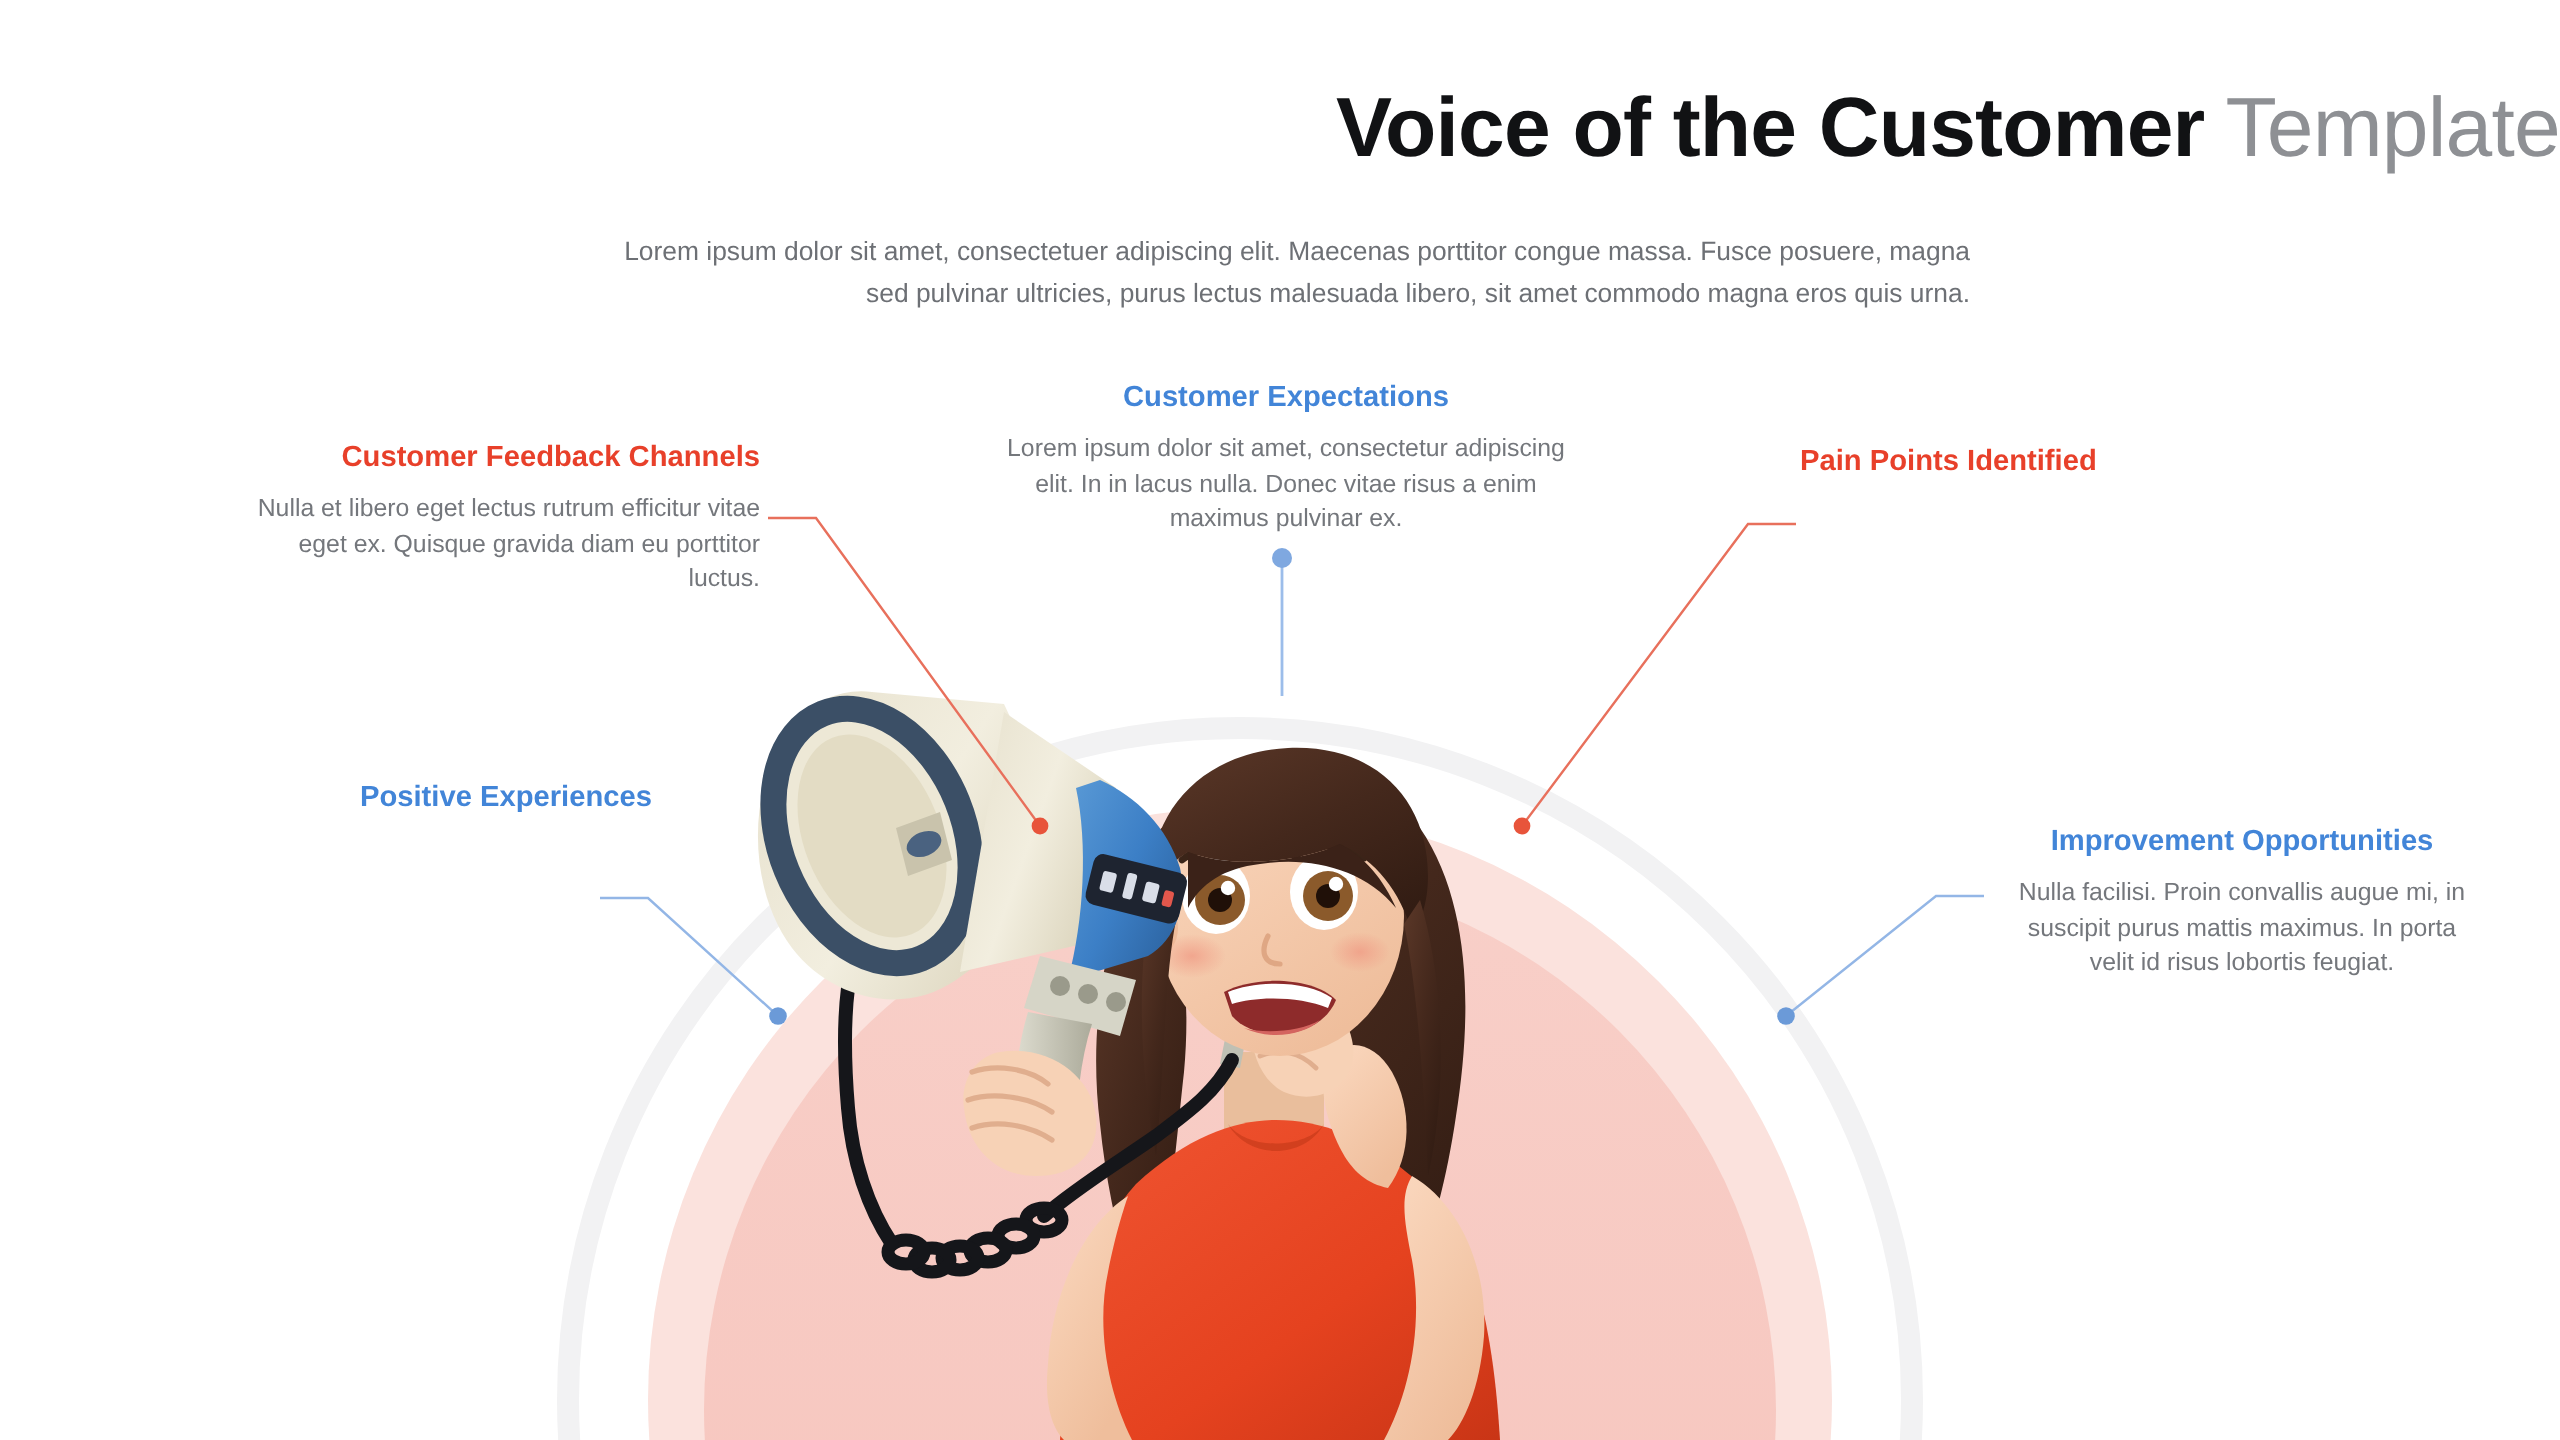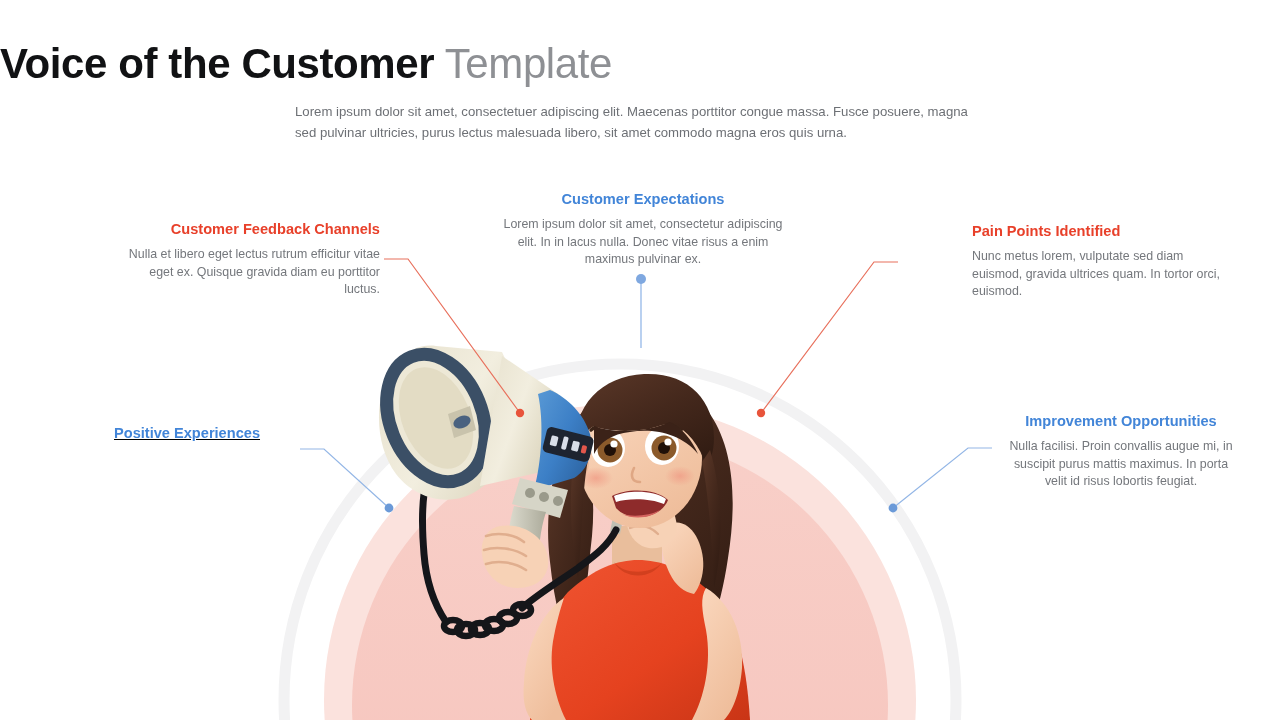--- a/index.html
+++ b/index.html
@@ -5,46 +5,46 @@
   * { margin:0; padding:0; box-sizing:border-box; }
   html, body {
     width:1280px; height:720px;
     background:#ffffff;
     font-family:"Liberation Sans", sans-serif;
     overflow:hidden;
   }
   .slide { position:relative; width:1280px; height:720px; background:#fff; }
 
   
-  .header { position:absolute; left:0; top:0; width:1280px; text-align:left; }
+  .header { position:absolute; left:0; top:0; width:1280px; text-align:right; }
   .title { margin-top:41px; font-size:42px; line-height:46px; letter-spacing:-0.4px; }
   .title .strong { font-weight:bold; color:#111214; }
   .title .light  { font-weight:normal; color:#8e9094; }
   .subtitle {
-    margin:14px auto 0; width:690px;
+    margin:28px auto 0; width:690px;
     font-size:13.2px; line-height:21px; color:#6d7075; font-weight:400;
   }
 
   
   .bg-art { position:absolute; left:0; top:0; width:1280px; height:720px; }
 
   
   .connectors { position:absolute; left:0; top:0; width:1280px; height:720px; }
 
   
   .callout { position:absolute; }
   .callout .c-title { font-size:14.6px; font-weight:bold; line-height:18px; }
   .callout .c-body  { font-size:12.4px; line-height:17.5px; color:#74777c; margin-top:8px; }
   .c-red   .c-title { color:#E8402A; }
   .c-blue  .c-title { color:#4285D8; }
 
   .co-feedback     { left:120px;  top:220px; width:260px; text-align:right; }
   .co-expectations { left:498px;  top:190px; width:290px; text-align:center; }
-  .co-pain         { left:972px;  top:222px; width:252px; text-align:left; }
-  .co-positive     { left:48px;   top:424px; width:278px; text-align:center;text-decoration:underline; }
+  .co-pain         { left:900px;  top:222px; width:252px; text-align:left; }
+  .co-positive     { left:48px;   top:390px; width:278px; text-align:right; }
   .co-improvement  { left:1006px; top:412px; width:230px; text-align:center; }
 
   
   .character { position:absolute; left:362px; top:330px; width:470px; height:390px; }
 </style>
 </head>
 <body>
 
 <div class="slide">
 
@@ -279,21 +279,20 @@
     <div class="c-body">Lorem ipsum dolor sit amet, consectetur adipiscing elit. In in lacus nulla. Donec vitae risus a enim maximus pulvinar ex.</div>
   </div>
 
   <div class="callout c-red co-feedback">
     <div class="c-title">Customer Feedback Channels</div>
     <div class="c-body">Nulla et libero eget lectus rutrum efficitur vitae eget ex. Quisque gravida diam eu porttitor luctus.</div>
   </div>
 
   <div class="callout c-red co-pain">
     <div class="c-title">Pain Points Identified</div>
-    <div class="c-body">Nunc metus lorem, vulputate sed diam euismod, gravida ultrices quam. In tortor orci, euismod.</div>
   </div>
 
   <div class="callout c-blue co-positive">
     <div class="c-title">Positive Experiences</div>
   </div>
 
   <div class="callout c-blue co-improvement">
     <div class="c-title">Improvement Opportunities</div>
     <div class="c-body">Nulla facilisi. Proin convallis augue mi, in suscipit purus mattis maximus. In porta velit id risus lobortis feugiat.</div>
   </div>

